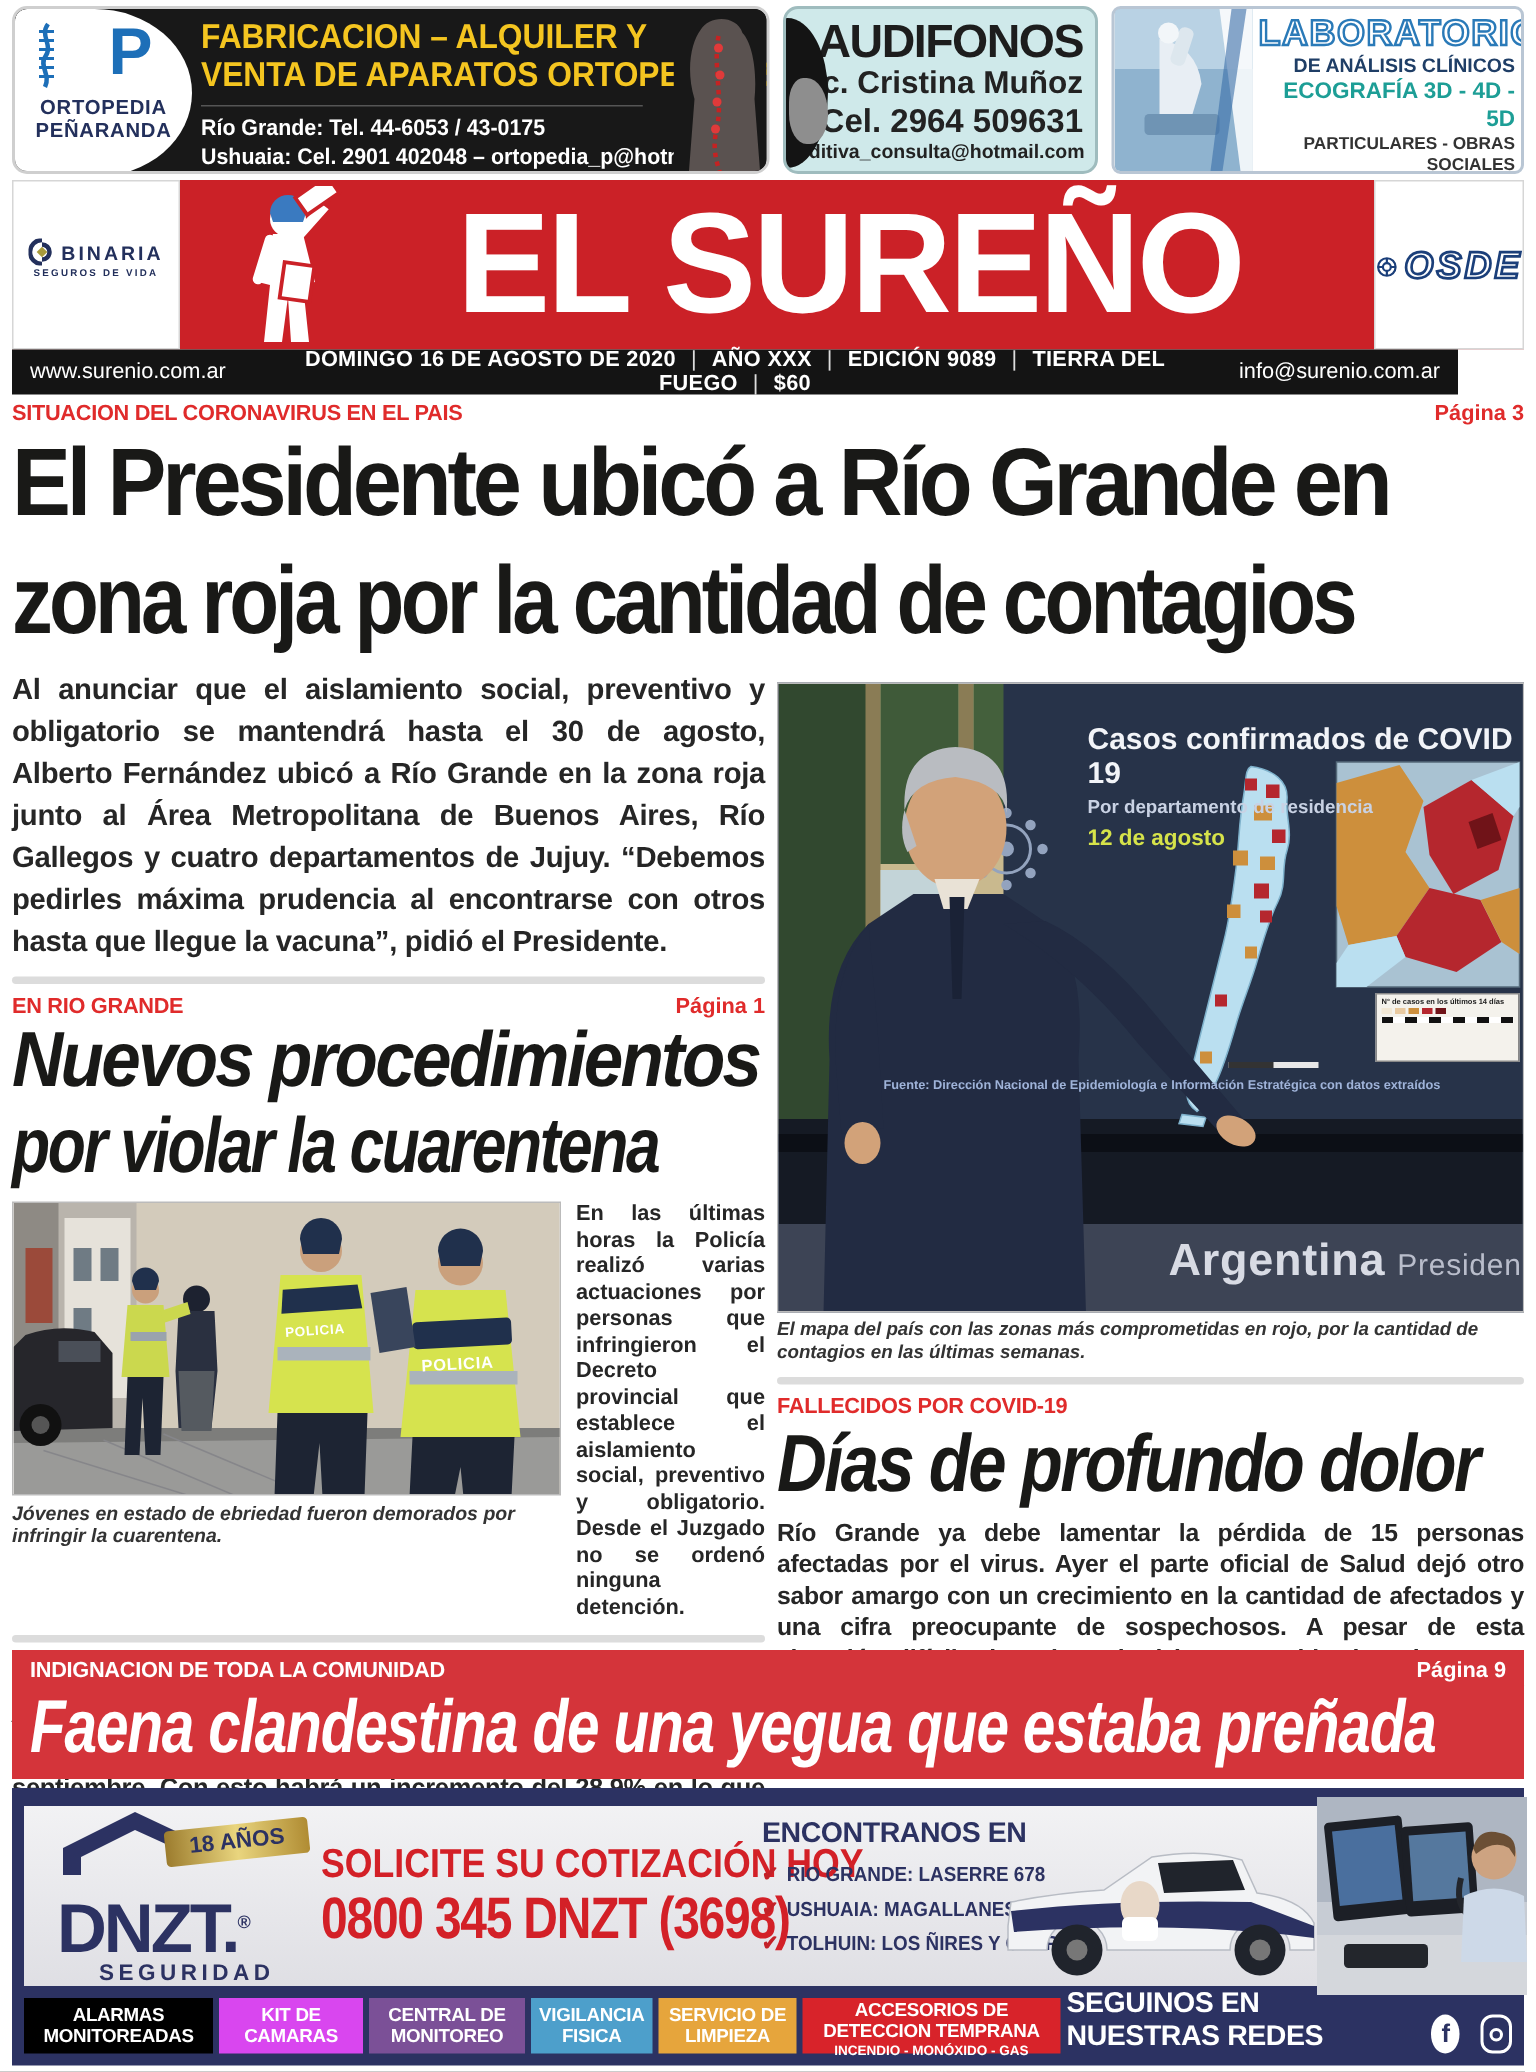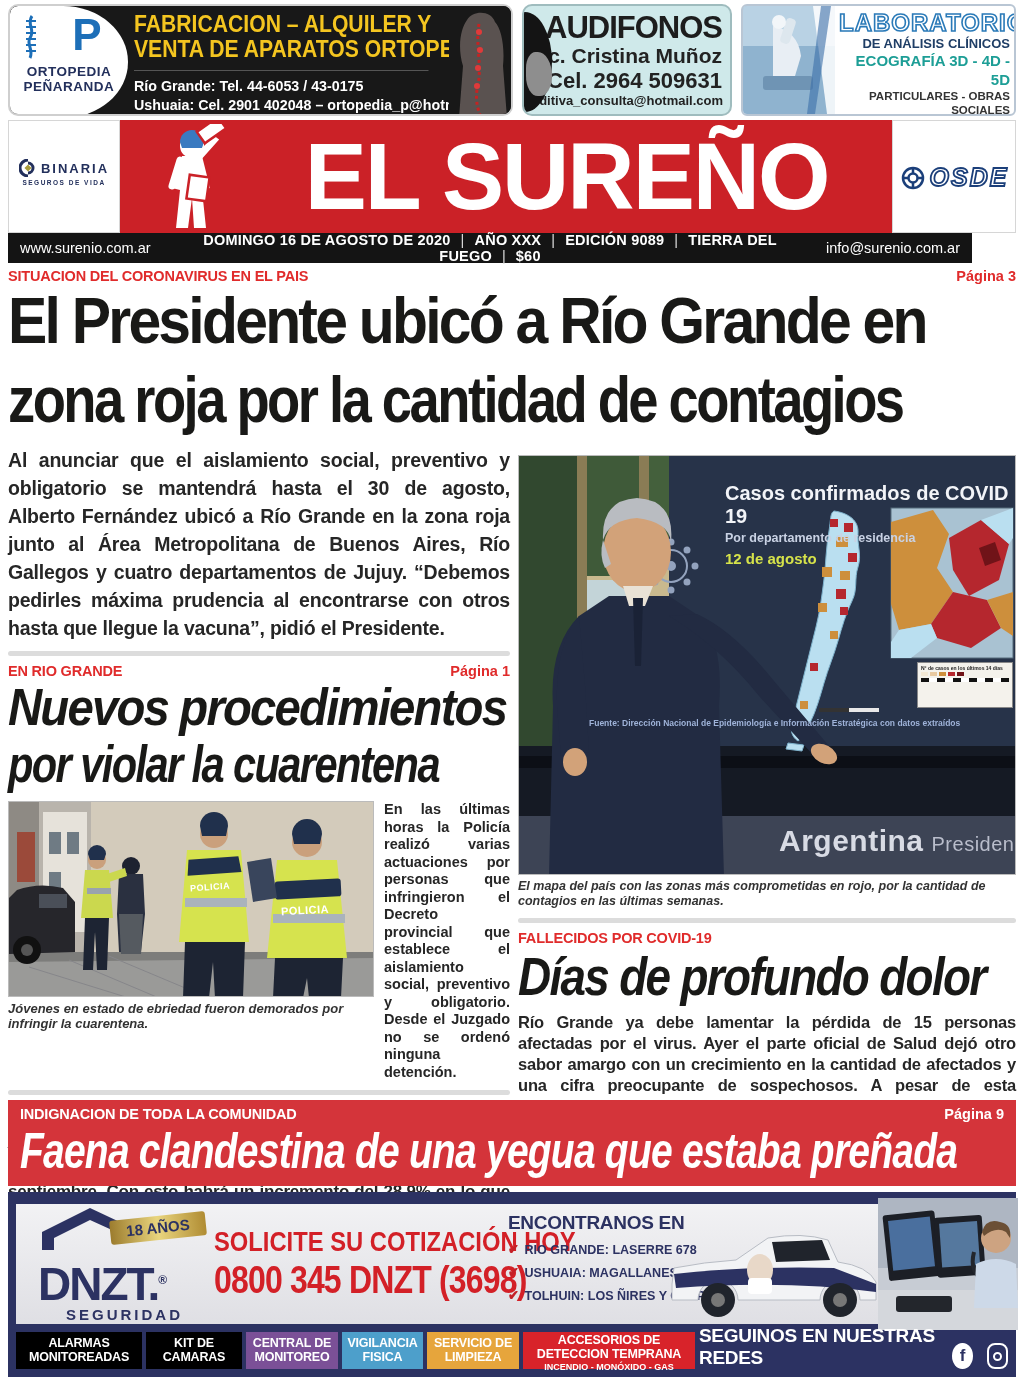--- a/index.html
+++ b/index.html
@@ -33,21 +33,21 @@
   .lab-l1 { font-size:15px; font-weight:900; color:#1d9e96; line-height:19px; }
   .lab-l2 { font-size:11.5px; font-weight:700; color:#333; line-height:14px; }
 
   
   .masthead { position:absolute; left:8px; top:120px; width:1008px; height:113px; background:#cb2127; }
   .mh-white { position:absolute; top:0; height:113px; background:#fff; border:1px solid #d6d6d6; }
   .mh-binaria { left:0; width:112px; padding-top:38px; text-align:center; }
   .binaria-row { display:flex; align-items:center; justify-content:center; gap:4px; }
   .binaria-name { font-size:13px; font-weight:900; color:#23305c; letter-spacing:2px; }
   .binaria-sub { font-size:6.5px; font-weight:700; color:#23305c; letter-spacing:1.5px; margin-top:2px; }
-  .mh-osde { right:0; width:124px; padding-top:42px; text-align:center; }
+  .mh-osde { right:0; width:100px; padding-top:42px; text-align:center; }
   .osde-row { display:flex; align-items:center; justify-content:center; gap:4px; }
   .osde-text { font-size:25px; font-weight:900; font-style:italic; color:#fff; -webkit-text-stroke:1.8px #1b3f7a; letter-spacing:2px; }
   .mh-title { position:absolute; left:245px; top:2px; width:640px; text-align:center; color:#fff; font-size:95px; font-weight:900; letter-spacing:-2px; line-height:108px; white-space:nowrap; transform:scaleX(.98); transform-origin:0 50%; }
   .mh-fig { position:absolute; left:128px; top:4px; }
 
   .infobar { position:absolute; left:8px; top:233px; width:964px; height:30px; background:#141414; color:#fff; display:flex; align-items:center; padding:0 12px; font-size:14.5px; }
   .infobar .web { font-weight:400; width:180px; }
   .infobar .mid { flex:1; text-align:center; font-weight:900; letter-spacing:.2px; }
   .infobar .sep { margin:0 10px; font-weight:400; color:#ddd; }
   .infobar .mail { width:180px; text-align:right; font-weight:400; }
@@ -530,24 +530,24 @@
         <circle cx="118" cy="40" r="15" fill="#cda381"></circle>
         <path d="M104,34 Q108,20 122,24 Q134,26 132,40 L128,34 Q118,28 106,38 Z" fill="#6b4f35"></path>
         <path d="M98,66 Q118,56 138,66 L140,110 L96,110 Z" fill="#cdd9e8"></path>
       </svg>
     </div>
 
     <div class="services">
       <div class="svc" style="width:126px; background:#000000">
         <span>ALARMAS</span><br><span>MONITOREADAS</span>
       </div>
-      <div class="svc" style="width:96px; background:#000000">
+      <div class="svc" style="width:96px; background:#d946ef">
         <span>KIT DE</span><br><span>CAMARAS</span>
       </div>
-      <div class="svc" style="width:92px; background:#7b5097">
+      <div class="svc" style="width:104px; background:#7b5097">
         <span>CENTRAL DE</span><br><span>MONITOREO</span>
       </div>
       <div class="svc" style="width:81px; background:#4d9fcb">
         <span>VIGILANCIA</span><br><span>FISICA</span>
       </div>
       <div class="svc" style="width:92px; background:#e6a53c">
         <span>SERVICIO DE</span><br><span>LIMPIEZA</span>
       </div>
       <div class="svc" style="width:172px; background:#d8232a; padding-top:2px">
         <span>ACCESORIOS DE</span><br><span>DETECCION TEMPRANA</span>

